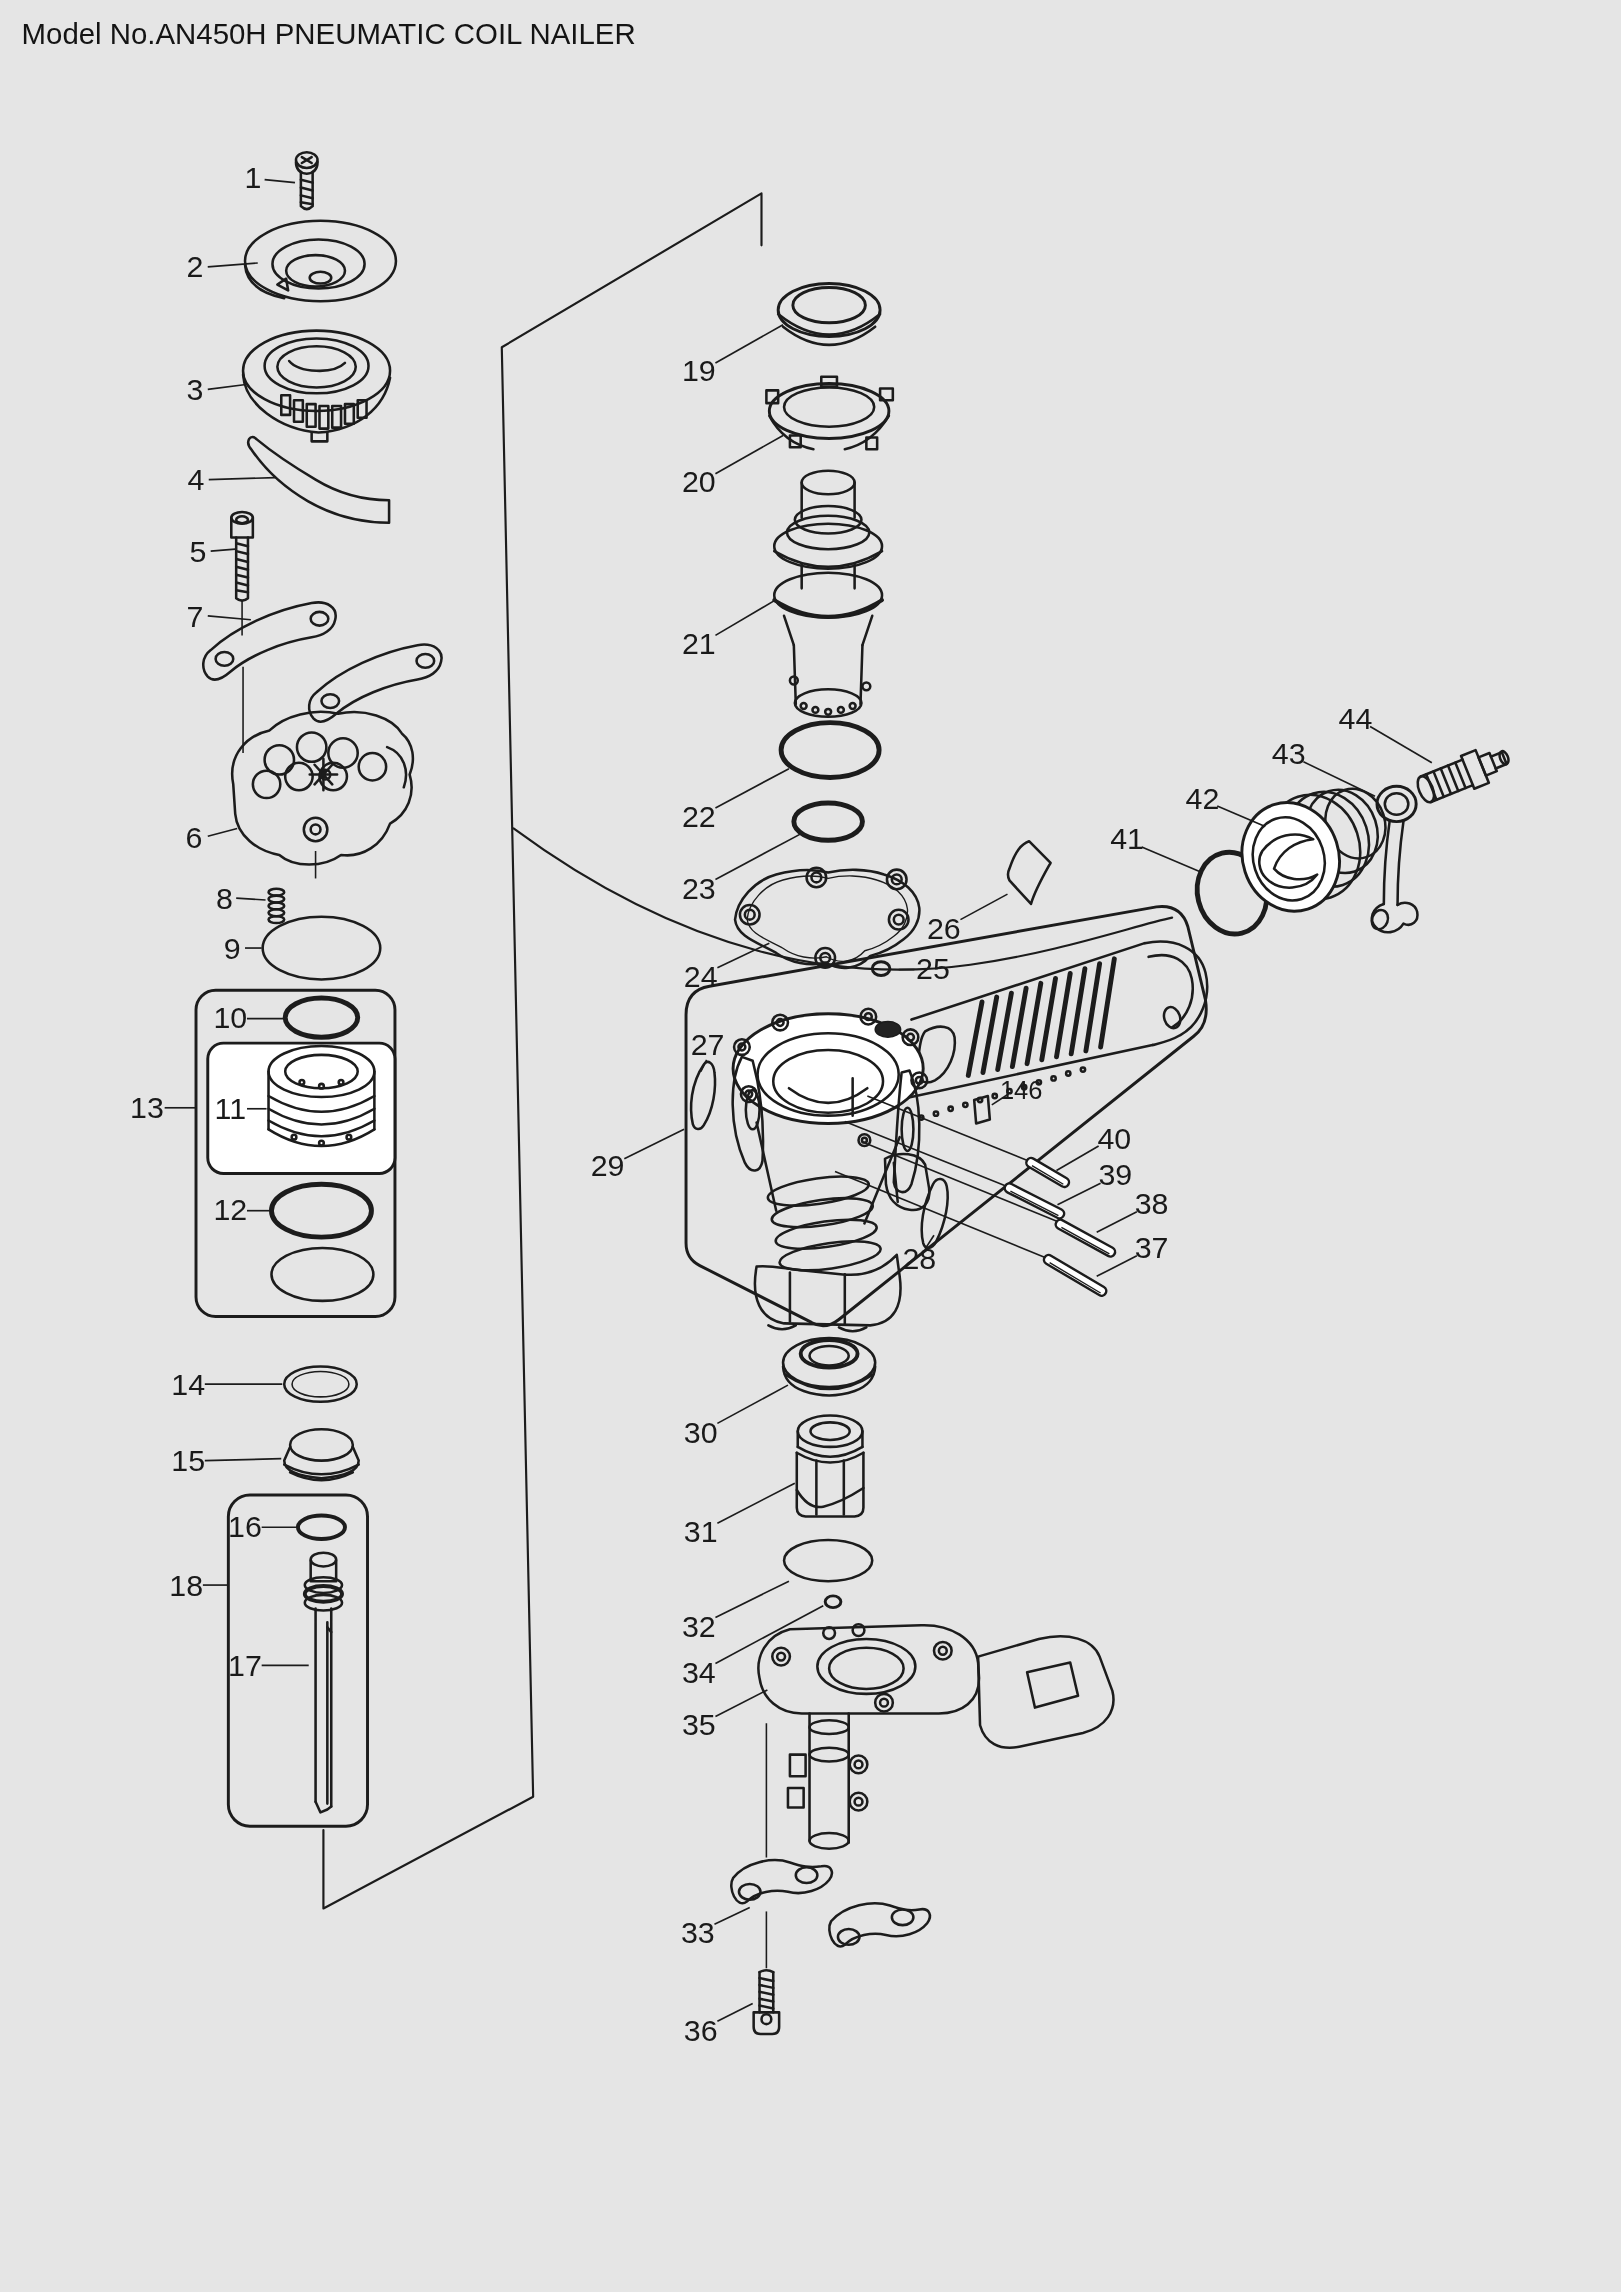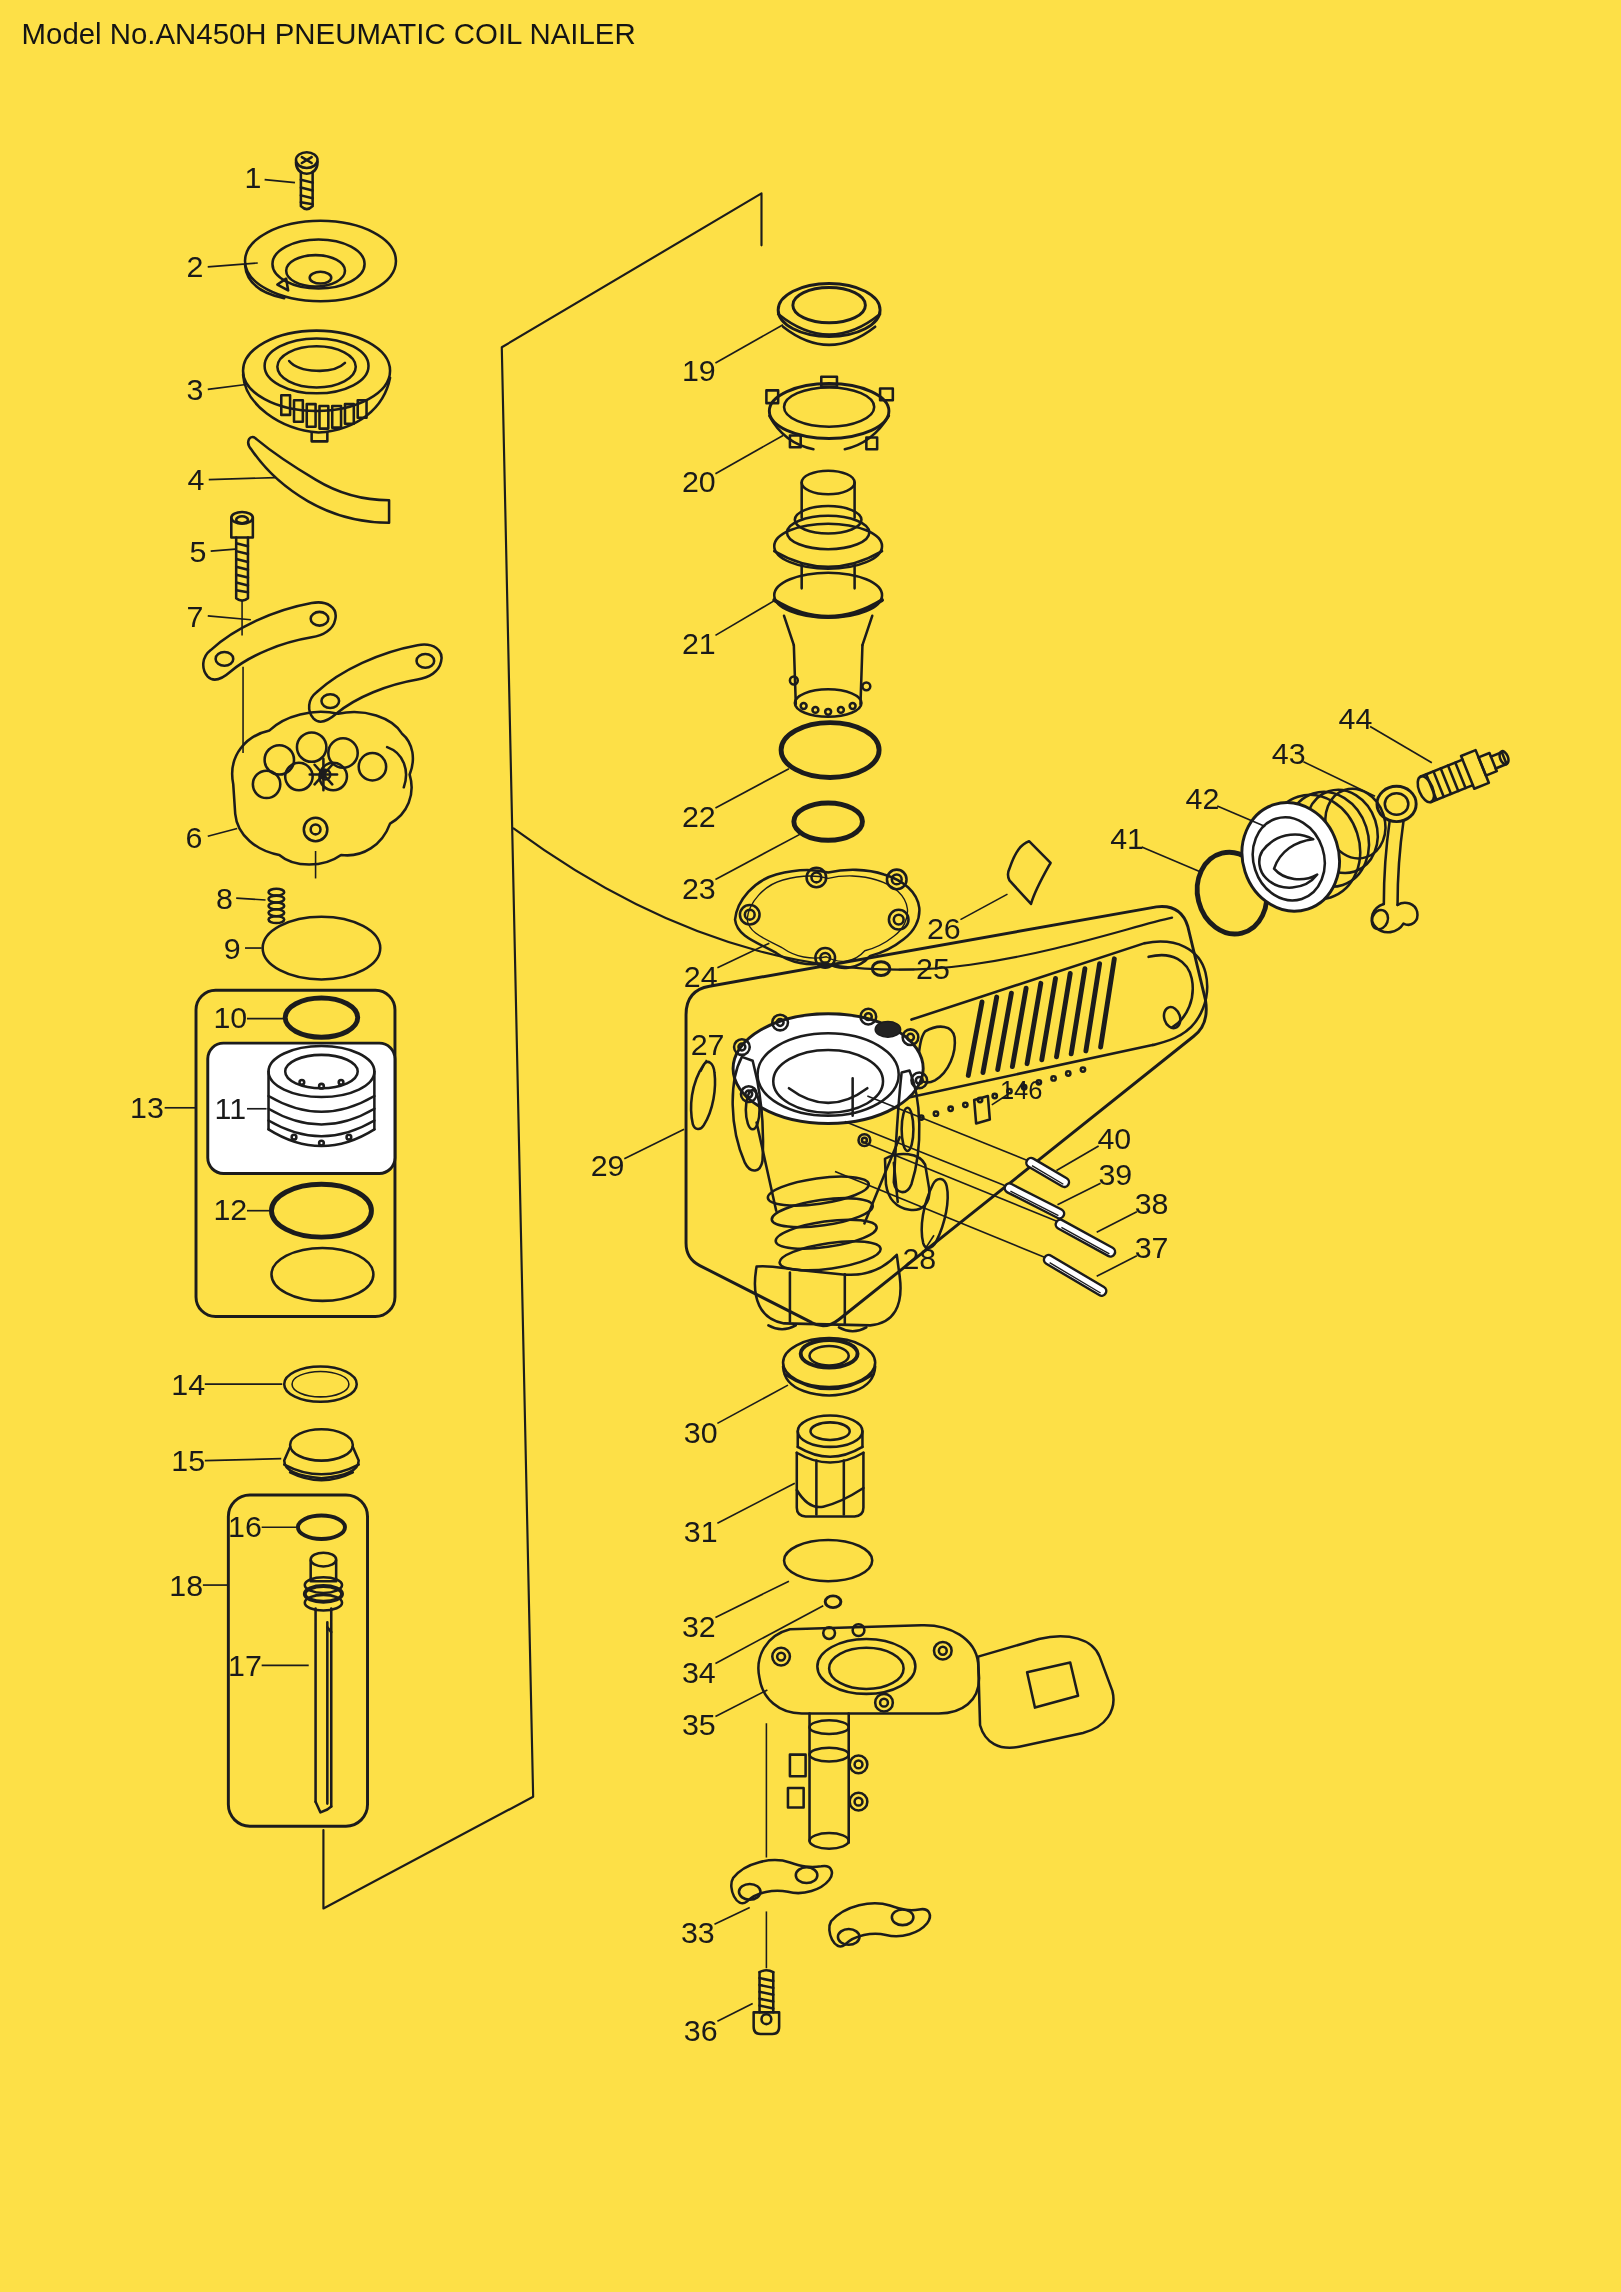--- a/index.html
+++ b/index.html
@@ -1,16 +1,16 @@
 <!DOCTYPE html>
 <html><head>
 <meta charset="utf-8">
 <style>
   html,body{margin:0;padding:0;background:#ffffff;}
-  .page{width:1621px;height:2293px;position:relative;background:#fde047;font-family:"Liberation Sans",sans-serif;}
+  .page{width:1621px;height:2293px;position:relative;background:#e5e5e5;font-family:"Liberation Sans",sans-serif;}
   svg{display:block;}
   .ln{fill:none;stroke:#1c1c1c;stroke-width:2.6;stroke-linecap:round;stroke-linejoin:round;}
   .w{fill:#ffffff;stroke:#1c1c1c;stroke-width:2.6;stroke-linecap:round;stroke-linejoin:round;}
   .bx{fill:none;stroke:#1c1c1c;stroke-width:3;stroke-linejoin:round;}
   .th{fill:none;stroke:#1c1c1c;stroke-width:5;}
   .t4{fill:none;stroke:#1c1c1c;stroke-width:4;}
   .tn{fill:none;stroke:#1c1c1c;stroke-width:1.6;}
   .fin{stroke:#1c1c1c;stroke-width:5;stroke-linecap:round;}
   .lbl{font-family:"Liberation Sans",sans-serif;font-size:31px;fill:#1a1a1a;}
   .sm{font-size:26px;}

